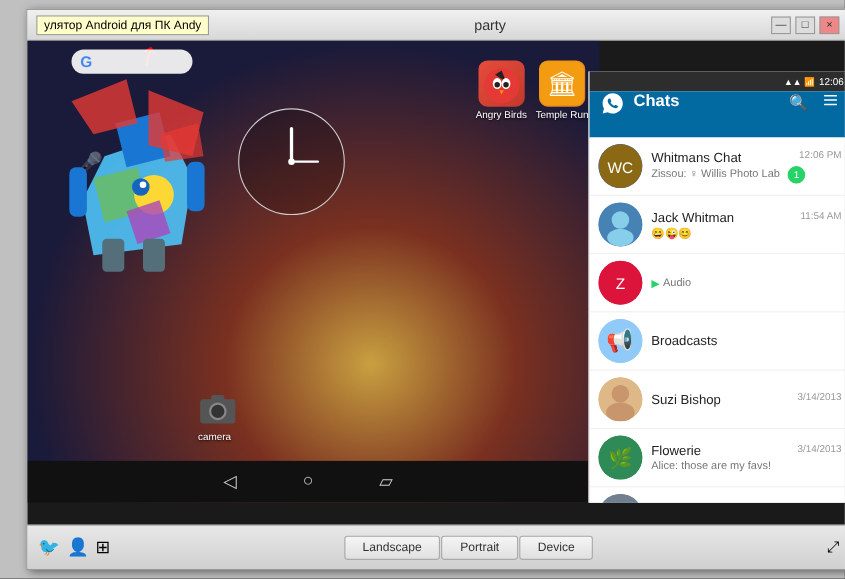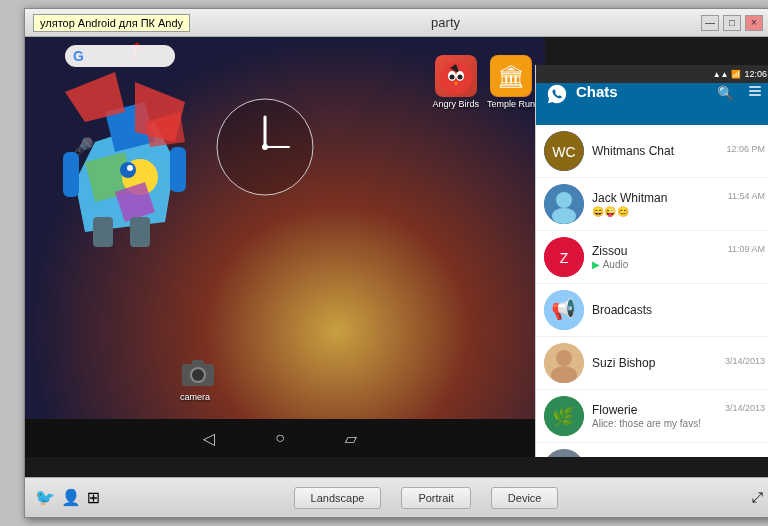--- a/index.html
+++ b/index.html
@@ -345,21 +345,21 @@
       display: flex;
       gap: 6px;
       align-items: center;
     }
     .toolbar-icon {
       font-size: 16px;
       cursor: pointer;
     }
     .toolbar-center {
       display: flex;
-      gap: 20px;
+      gap: 1px;
     }
     .toolbar-btn {
       padding: 4px 16px;
       background: linear-gradient(to bottom, #f5f5f5, #e0e0e0);
       border: 1px solid #aaa;
       border-radius: 3px;
       font-size: 11px;
       cursor: pointer;
       color: #333;
     }
@@ -544,20 +544,24 @@
             <svg viewBox="0 0 40 40" width="40" height="40">
               <rect width="40" height="40" rx="20" fill="#8B6914"></rect>
               <text x="20" y="26" text-anchor="middle" font-size="14" fill="#fff">WC</text>
             </svg>
           </div>
           <div class="chat-info">
             <div class="chat-top">
               <span class="chat-name">Whitmans Chat</span>
               <span class="chat-time">12:06 PM</span>
             </div>
+            <div class="chat-preview">
+              <span>Zissou: ♀ Willis Photo Lab</span>
+              <span class="chat-badge">1</span>
+            </div>
           </div>
         </div>
 
         <div class="chat-item">
           <div class="chat-avatar" style="background:#4682B4;">
             <svg viewBox="0 0 40 40" width="40" height="40">
               <rect width="40" height="40" rx="20" fill="#4682B4"></rect>
               <circle cx="20" cy="16" r="8" fill="#87CEEB"></circle>
               <ellipse cx="20" cy="32" rx="12" ry="8" fill="#87CEEB"></ellipse>
             </svg>
@@ -574,24 +578,20 @@
         </div>
 
         <div class="chat-item">
           <div class="chat-avatar" style="background:#DC143C;">
             <svg viewBox="0 0 40 40" width="40" height="40">
               <rect width="40" height="40" rx="20" fill="#DC143C"></rect>
               <text x="20" y="26" text-anchor="middle" font-size="14" fill="#fff">Z</text>
             </svg>
           </div>
           <div class="chat-info">
-            <div class="chat-top">
-              <span class="chat-name">Zissou</span>
-              <span class="chat-time">11:09 AM</span>
-            </div>
             <div class="chat-preview">
               <span style="color:#25d366;font-size:10px;">▶</span>
               <span>Audio</span>
             </div>
           </div>
         </div>
 
         <div class="chat-item">
           <div class="broadcasts-avatar">
             <svg viewBox="0 0 40 40" width="40" height="40">

